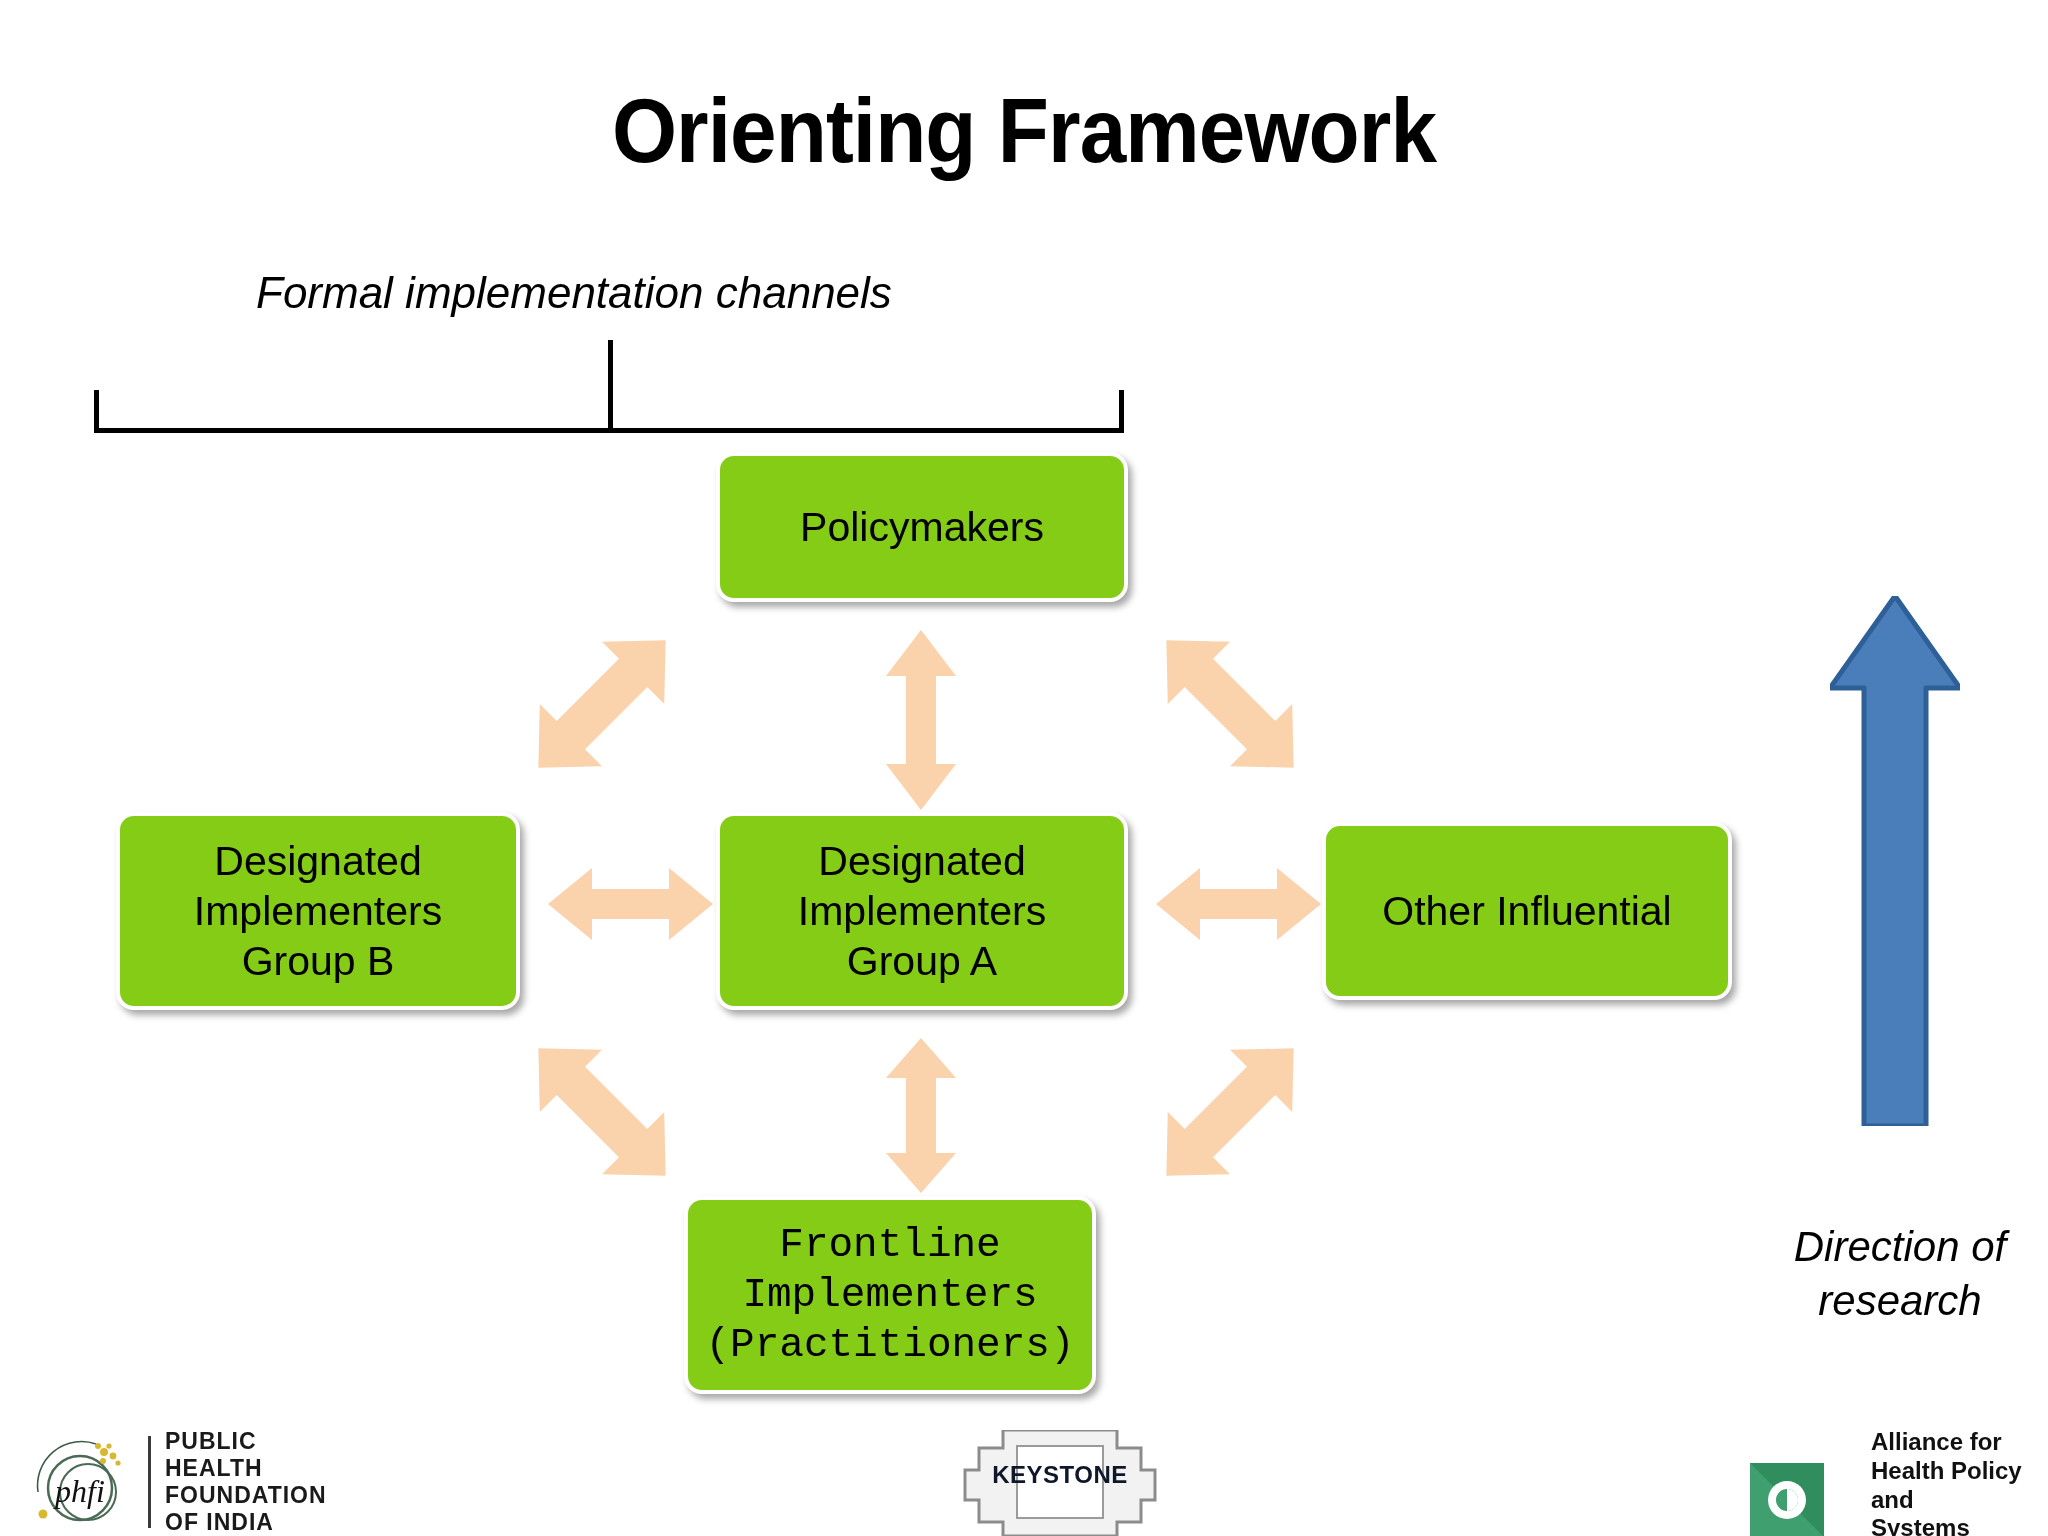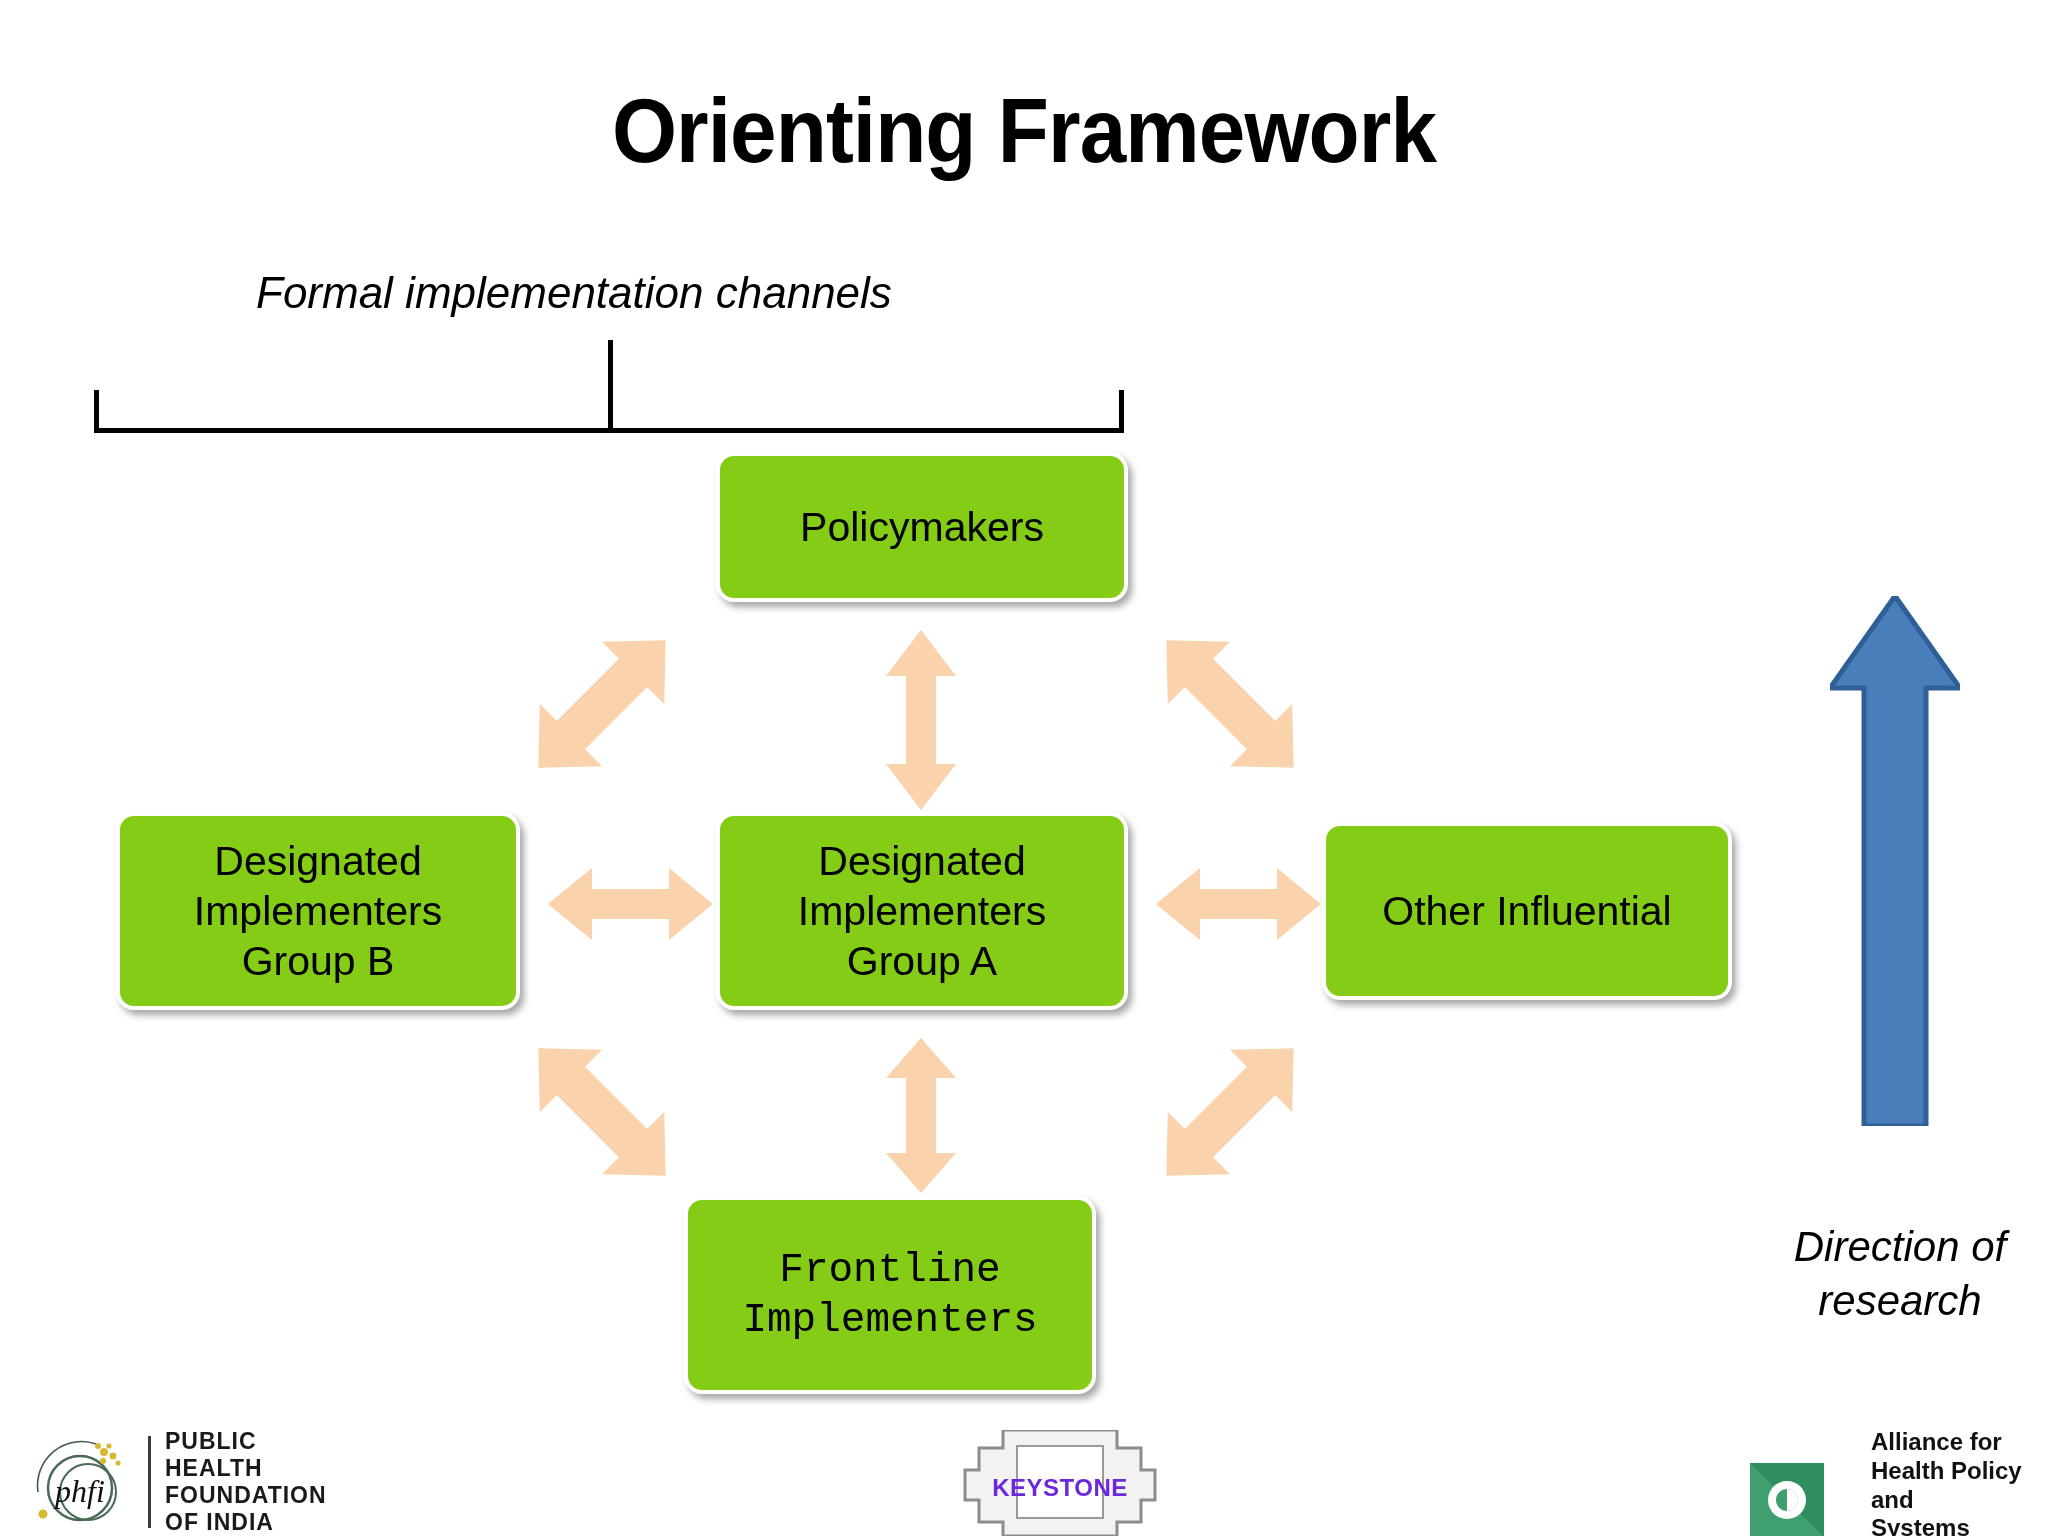--- a/index.html
+++ b/index.html
@@ -121,22 +121,22 @@
   .phfi-words{
     font-size:23px;line-height:1.18;color:#1a1a1a;letter-spacing:1px;
     font-family:"Liberation Sans", sans-serif;
   }
   .phfi-words span{display:block;font-weight:bold;}
 
   .logo-keystone{
     position:absolute;left:955px;top:1430px;width:210px;height:106px;
   }
   .keystone-label{
-    position:absolute;left:0;right:0;top:44px;text-align:center;
-    font-size:24px;font-weight:bold;letter-spacing:0.5px;color:#6d28d9;
+    position:absolute;left:0;right:0;top:31px;text-align:center;
+    font-size:24px;font-weight:bold;letter-spacing:0.5px;color:#0f172a;
   }
 
   .logo-alliance{
     position:absolute;left:1750px;top:1428px;
     display:flex;align-items:center;gap:12px;
   }
   .alliance-mark{width:74px;height:74px;flex:0 0 auto;}
   .alliance-words{
     font-size:24px;font-weight:bold;line-height:1.2;color:#111;
   }
@@ -238,20 +238,21 @@
   <div class="node" id="node-other">
     <span class="lines">
       <span>Other Influential</span>
     </span>
   </div>
 
   <div class="node" id="node-frontline">
     <span class="lines">
       <span>Frontline</span>
       <span>Implementers</span>
+      <span>(Practitioners)</span>
     </span>
   </div>
 
   <div id="big-arrow">
     <svg width="130" height="530" viewBox="0 0 130 530">
       <polygon points="65,0 130,92 96,92 96,530 34,530 34,92 0,92" fill="#4a7ebb" stroke="#2e5f96" stroke-width="5" stroke-linejoin="round"></polygon>
     </svg>
   </div>
   <div class="direction-caption">
     <span>Direction of</span>

